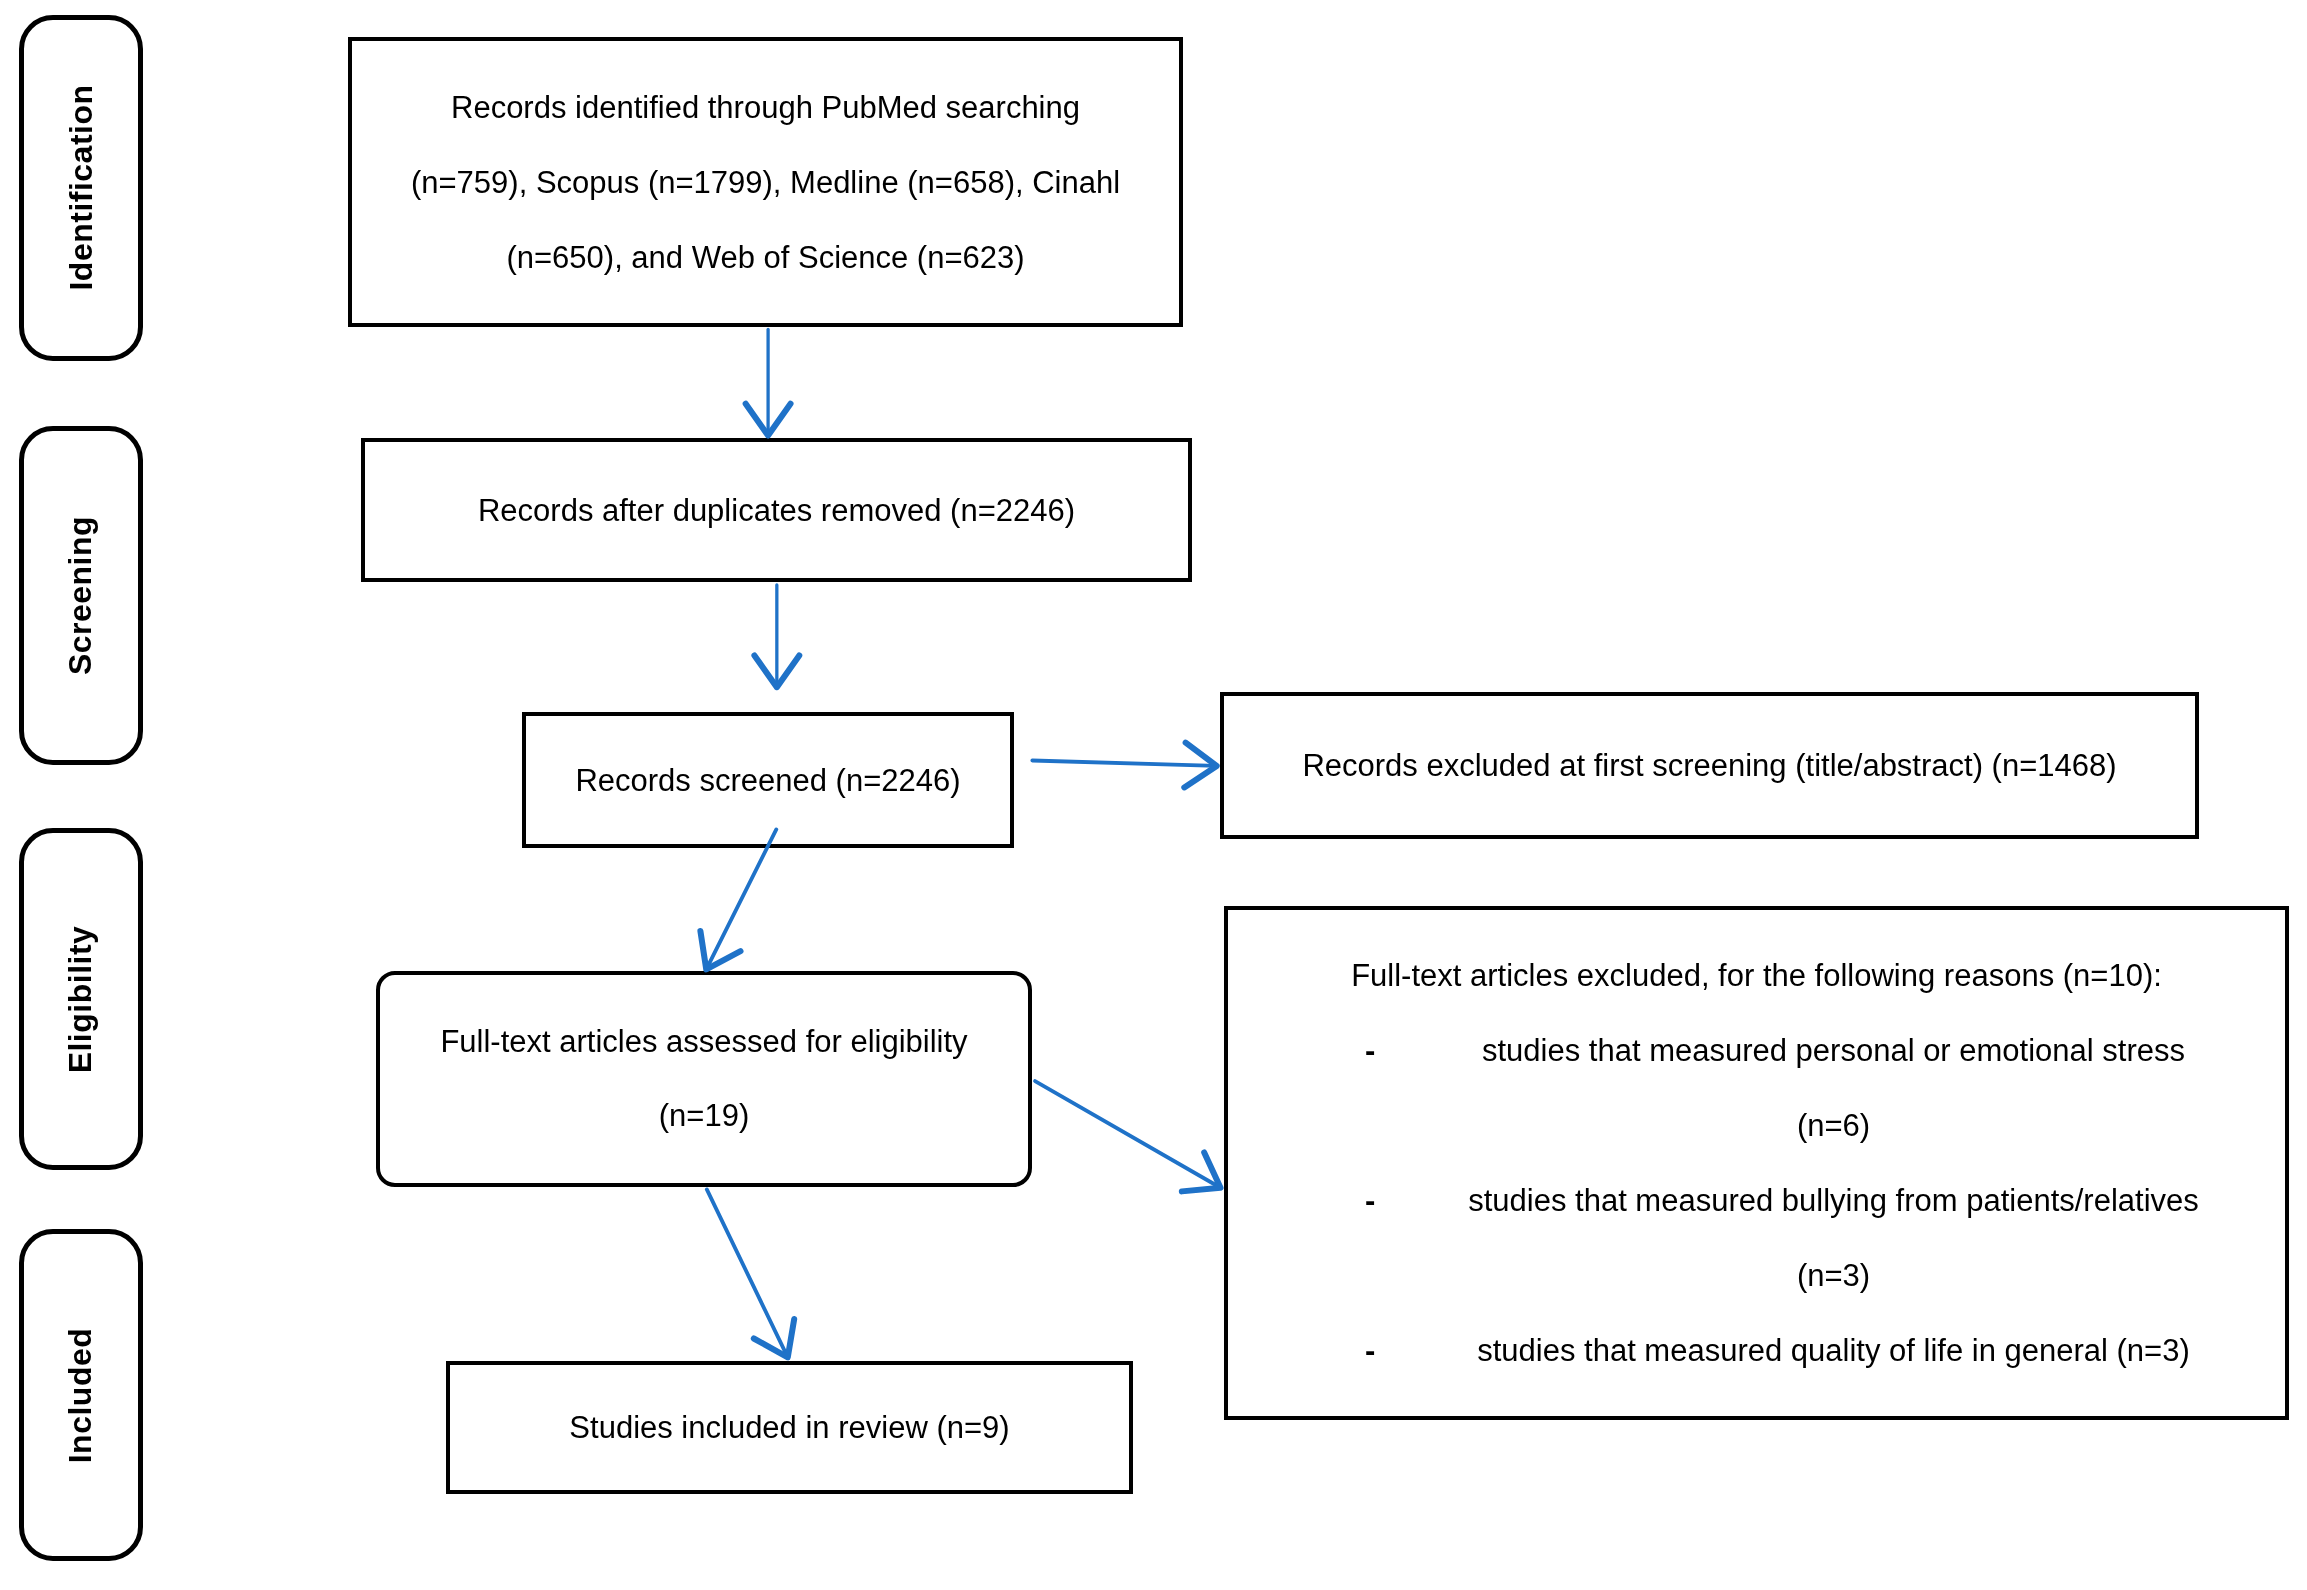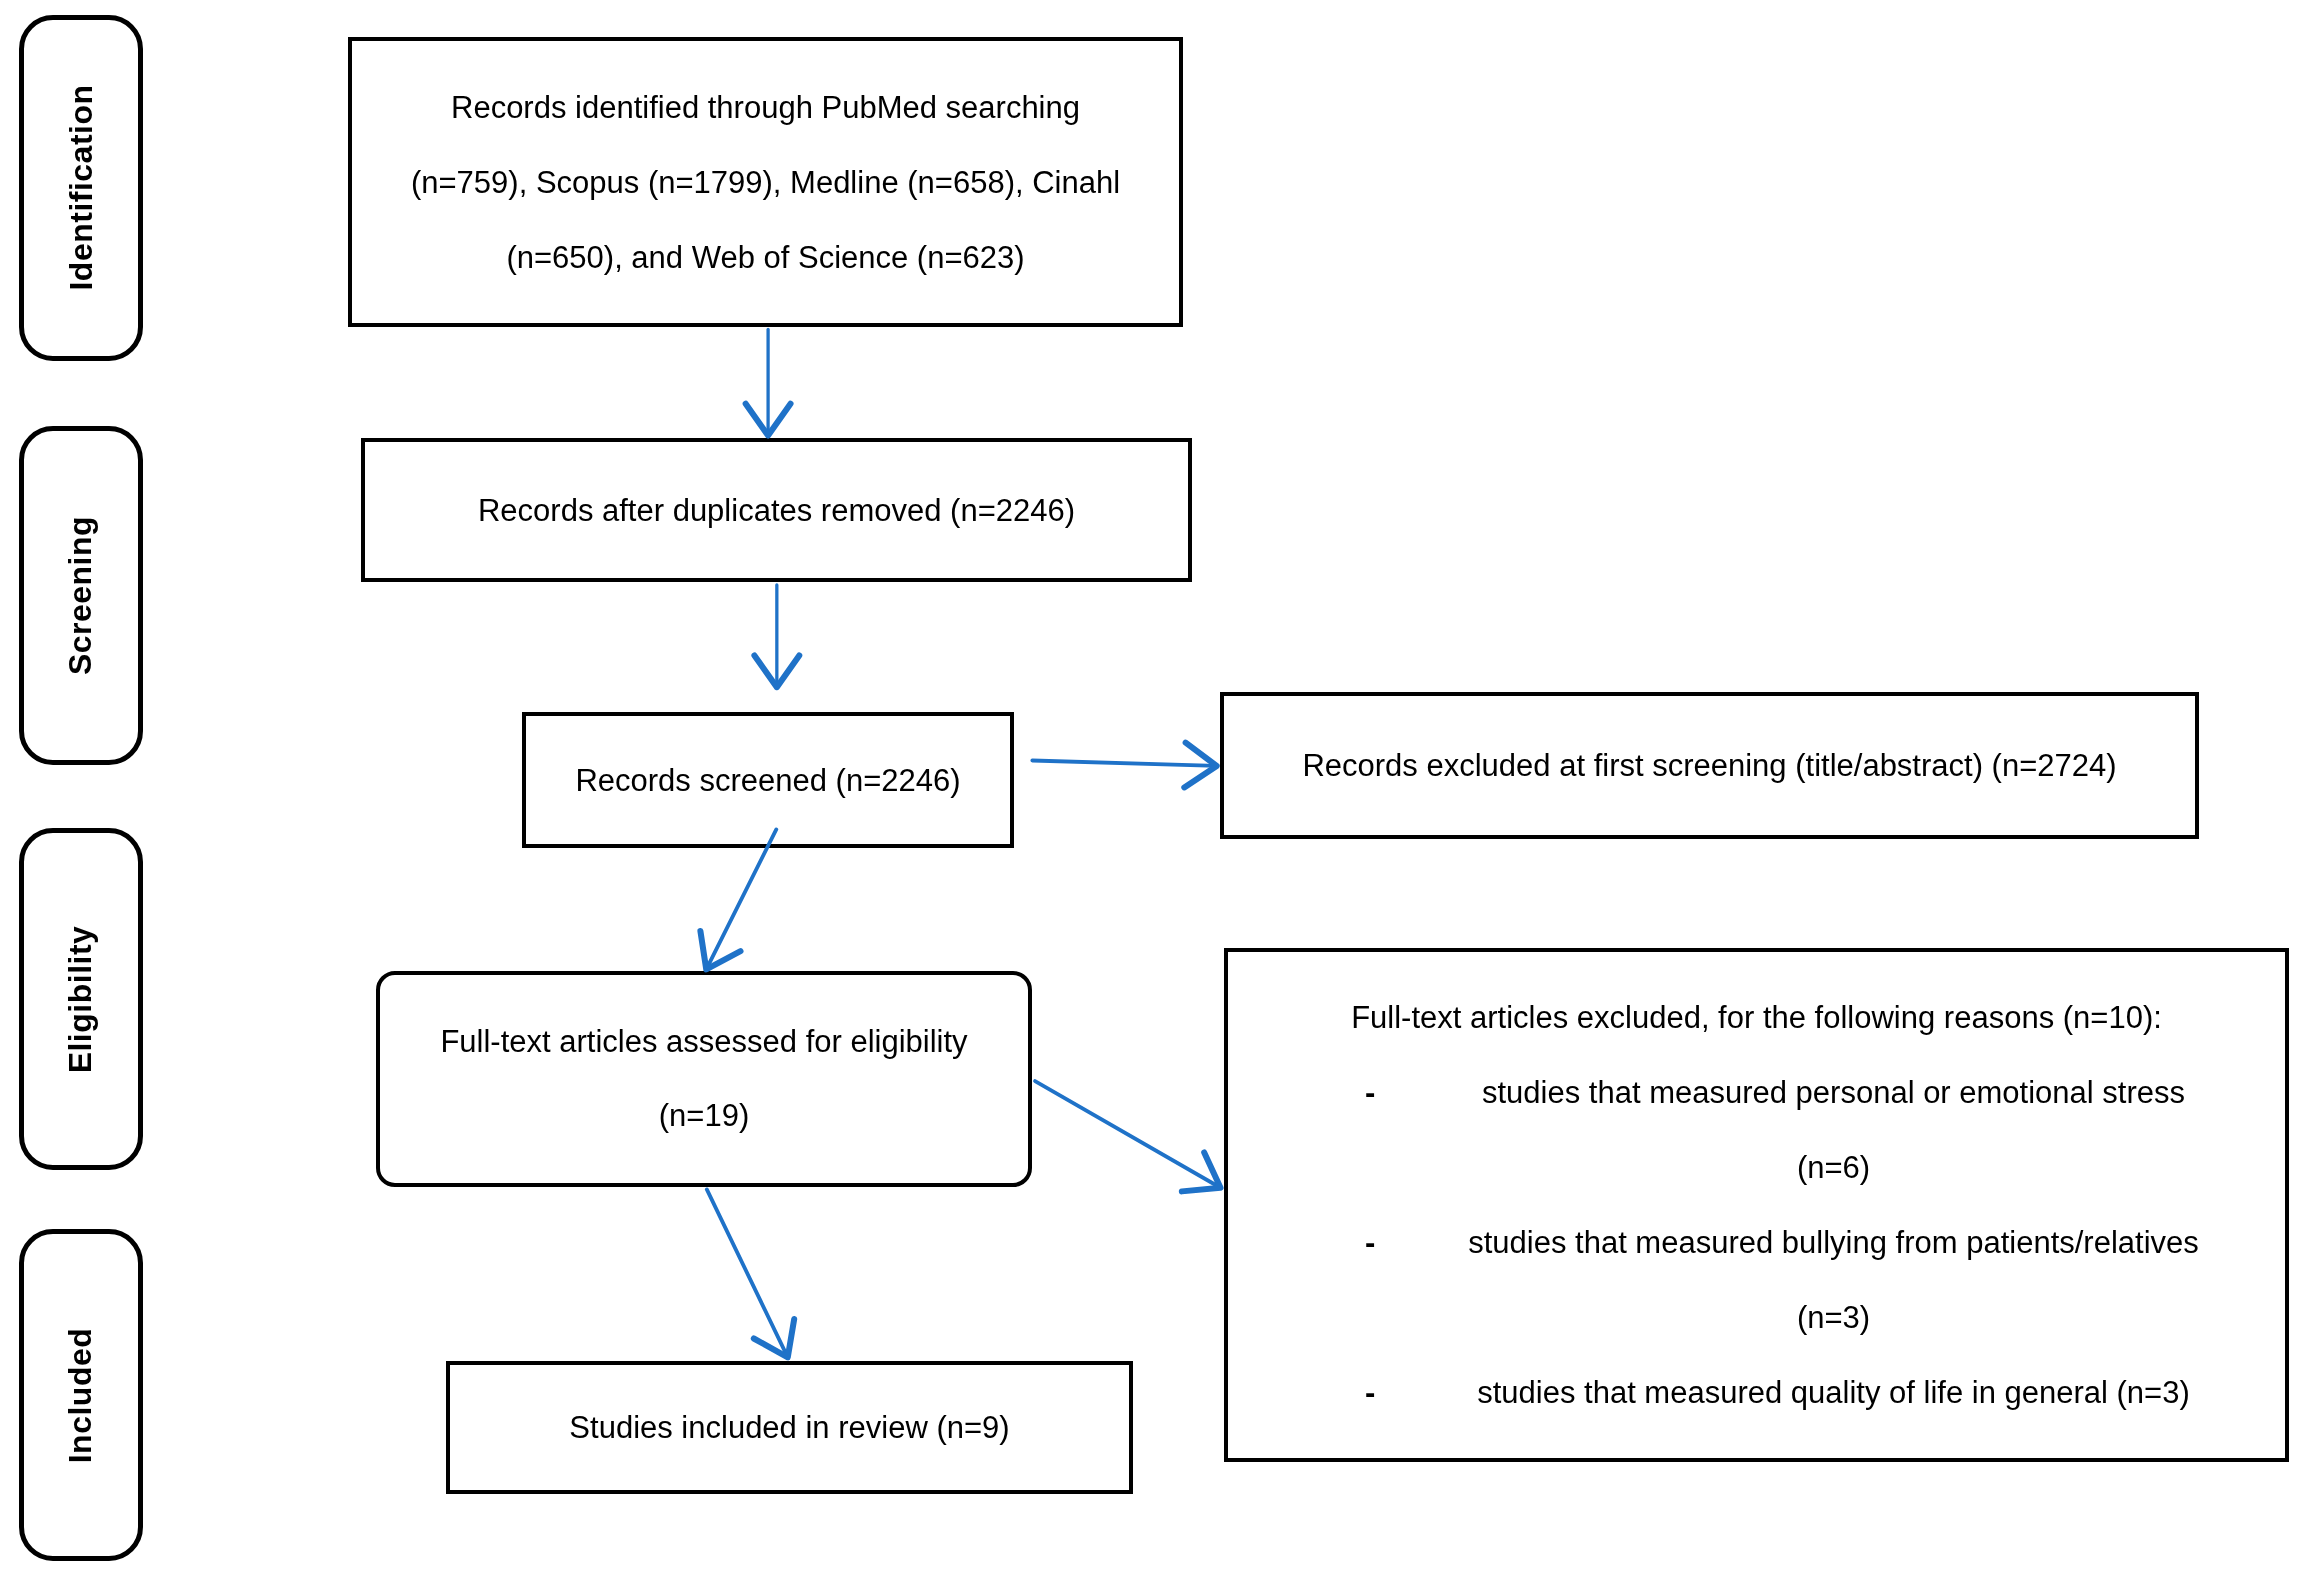--- a/index.html
+++ b/index.html
@@ -49,21 +49,21 @@
     justify-content: center;
     text-align: center;
     font-size: 31px;
     line-height: 75px;
   }
   .box-identified  { left: 348px;  top: 37px;   width: 835px; height: 290px; text-align: center; }
   .box-dedup       { left: 361px;  top: 438px;  width: 831px; height: 144px; }
   .box-screened    { left: 522px;  top: 692px; width: 492px;  height: 136px; margin-top: 20px; }
   .box-excluded1   { left: 1220px; top: 692px; width: 979px; height: 147px; }
   .box-fulltext    { left: 376px;  top: 971px; width: 656px; height: 216px; line-height: 74px; border-radius: 19px; }
-  .box-reasons     { left: 1224px; top: 948px; width: 1065px; height: 514px; }
+  .box-reasons     { left: 1224px; top: 906px; width: 1065px; height: 514px; }
   .box-included    { left: 446px;  top: 1361px; width: 687px; height: 133px; }
 
   .box .line { display: block; width: 100%; padding: 0 11px; }
 
   
   .box-reasons .title { display: block; width: 100%; padding: 0 33px; }
   .reason-row { position: relative; display: block; width: 100%; }
   .reason-row .dash {
     position: absolute;
     left: 137px;
@@ -112,21 +112,21 @@
 
   <div class="box box-dedup">
     <span class="line">Records after duplicates removed (n=2246)</span>
   </div>
 
   <div class="box box-screened">
     <span class="line">Records screened (n=2246)</span>
   </div>
 
   <div class="box box-excluded1">
-    <span class="line">Records excluded at first screening (title/abstract) (n=2724)</span>
+    <span class="line">Records excluded at first screening (title/abstract) (n=1468)</span>
   </div>
 
   <div class="box box-fulltext">
     <span class="line">Full-text articles assessed for eligibility</span>
     <span class="line">(n=19)</span>
   </div>
 
   <div class="box box-reasons">
     <span class="title">Full-text articles excluded, for the following reasons (n=10):</span>
     <span class="reason-row">

